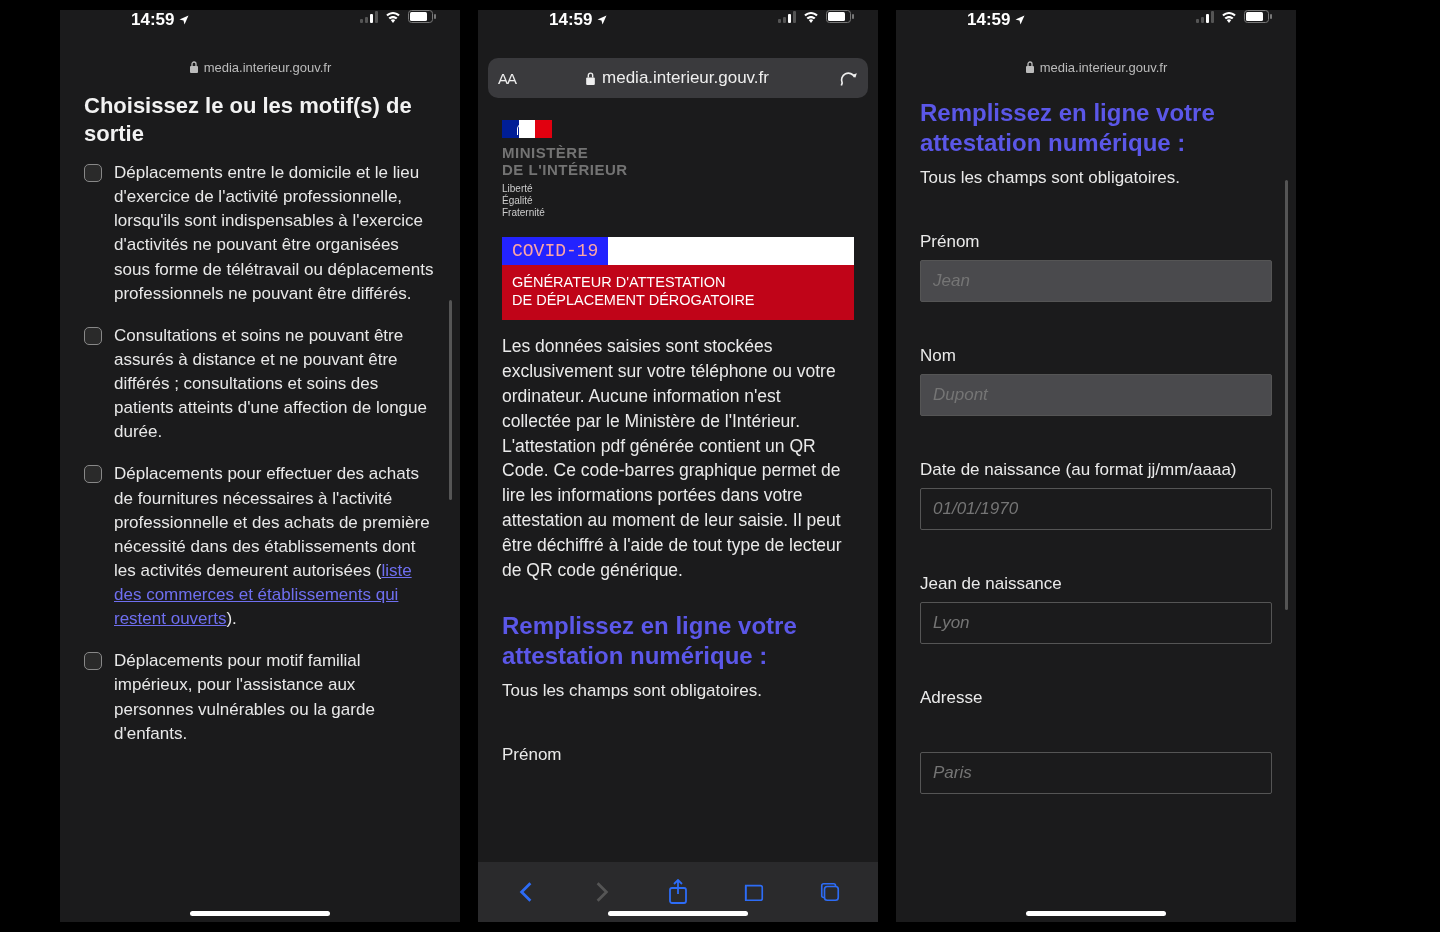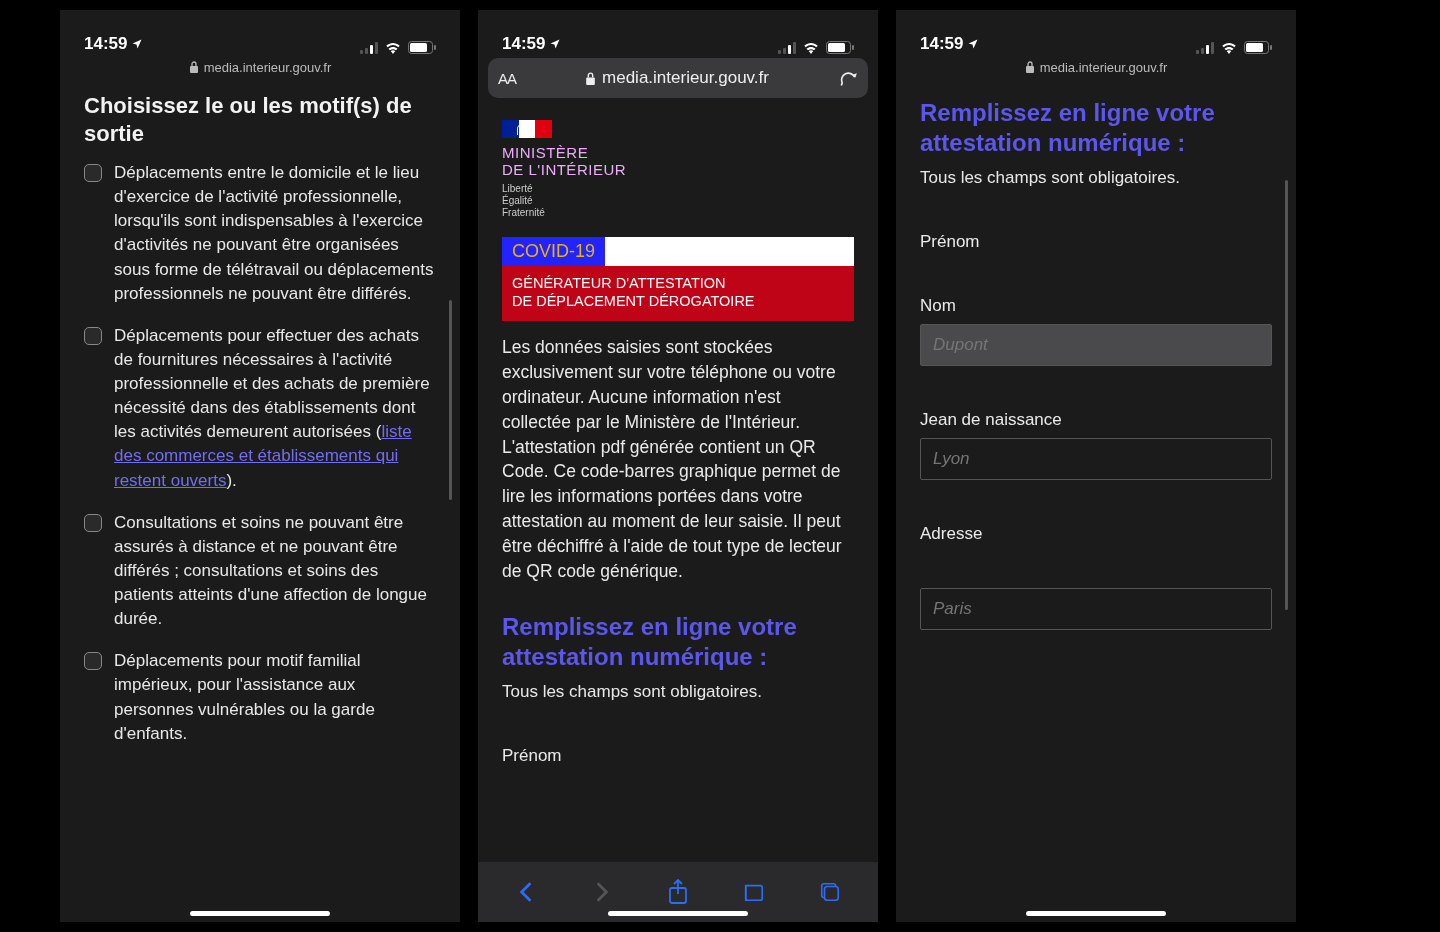--- a/index.html
+++ b/index.html
@@ -18,26 +18,27 @@
     height: 912px;
     background: #1b1b1c;
     position: relative;
     display: flex;
     flex-direction: column;
     overflow: hidden;
   }
   .status-bar {
     height: 44px;
     display: flex;
-    align-items: flex-end;
+    align-items: flex-start;
     justify-content: space-between;
     padding: 0 24px 0 24px;
     color: #fff;
     font-size: 17px;
     font-weight: 600;
+    margin-left: 47px;
   }
   .status-left { display:flex; align-items:center; gap:4px;}
   .status-right { display:flex; align-items:center; gap:6px;}
   .status-icons svg { display:block; }
   .url-bar-small {
     height: 26px;
     display: flex;
     align-items: center;
     justify-content: center;
     color: #bbb;
@@ -116,28 +117,28 @@
     background: linear-gradient(to right, #001e96 33%, #fff 33% 66%, #e1000f 66%);
     margin-bottom:6px;
     position:relative;
   }
   .flag::after{
     content:""; position:absolute; left:30%; top:20%;
     width:9px; height:10px;
     border:1px solid #fff; border-bottom:none;
     border-radius:5px 5px 0 0;
   }
-  .min-title { color:#f0abfc; font-weight:400; font-size:15px; line-height:1.15; letter-spacing:0.5px;}
+  .min-title { color:#737373; font-weight:700; font-size:15px; line-height:1.15; letter-spacing:0.5px;}
   .min-sub { font-size:10px; color:#ccc; line-height:1.2; margin-top:4px;}
   .covid-banner { margin-top:18px; }
   .covid-top {
     display:flex;
   }
   .covid-badge {
-    background:#2323ff; color:#eab308; font-size:18px; padding:4px 10px;
+    background:#2323ff; color:#fca5a5; font-size:18px; padding:4px 10px;font-family:Liberation Mono, monospace;
   }
   .covid-white { flex:1; background:#fff; }
   .covid-red {
     background:#c00418; color:#fff; font-size:14.5px;
     padding:8px 10px 10px 10px; line-height:1.3; font-weight:500;
   }
   .intro-text {
     margin-top:14px;
     font-size:17.5px;
     line-height:1.42;
@@ -216,25 +217,25 @@
   </div>
   <div class="content scrollpad">
     <h2 class="section-title">Choisissez le ou les motif(s) de sortie</h2>
     <ul class="motif-list">
       <li class="motif-item">
         <span class="checkbox"></span>
         <span>Déplacements entre le domicile et le lieu d'exercice de l'activité professionnelle, lorsqu'ils sont indispensables à l'exercice d'activités ne pouvant être organisées sous forme de télétravail ou déplacements professionnels ne pouvant être différés.</span>
       </li>
       <li class="motif-item">
         <span class="checkbox"></span>
-        <span><span>Déplacements pour effectuer des achats de fournitures nécessaires à l'activité professionnelle et des achats de première nécessité dans des établissements dont les activités demeurent autorisées (</span><a class="link">liste des commerces et établissements qui restent ouverts</a><span>).</span></span>
+        <span>Consultations et soins ne pouvant être assurés à distance et ne pouvant être différés ; consultations et soins des patients atteints d'une affection de longue durée.</span>
       </li>
       <li class="motif-item">
         <span class="checkbox"></span>
-        <span>Consultations et soins ne pouvant être assurés à distance et ne pouvant être différés ; consultations et soins des patients atteints d'une affection de longue durée.</span>
+        <span><span>Déplacements pour effectuer des achats de fournitures nécessaires à l'activité professionnelle et des achats de première nécessité dans des établissements dont les activités demeurent autorisées (</span><a class="link">liste des commerces et établissements qui restent ouverts</a><span>).</span></span>
       </li>
       <li class="motif-item">
         <span class="checkbox"></span>
         <span>Déplacements pour motif familial impérieux, pour l'assistance aux personnes vulnérables ou la garde d'enfants.</span>
       </li>
     </ul>
     <div class="scroll-indicator"></div>
   </div>
   <div class="home-indicator"></div>
 </div>
@@ -363,26 +364,31 @@
         <path d="M3 5V3a2 2 0 014 0v2" fill="none" stroke="#bbb" stroke-width="1.3"></path>
       </svg>
     <span>media.interieur.gouv.fr</span>
   </div>
   <div class="content scrollpad">
     <h2 class="form-heading" style="margin-top:6px;">Remplissez en ligne votre attestation numérique :</h2>
     <p class="form-sub">Tous les champs sont obligatoires.</p>
 
     <div class="field">
       <label class="field-label">Prénom</label>
+      <input class="field-input filled" placeholder="Jean" style="">
     </div>
     <div class="field">
       <label class="field-label">Nom</label>
       <input class="field-input filled" placeholder="Dupont" style="">
     </div>
     <div class="field">
+      <label class="field-label">Date de naissance (au format jj/mm/aaaa)</label>
+      <input class="field-input" placeholder="01/01/1970" style="">
+    </div>
+    <div class="field">
       <label class="field-label">Jean de naissance</label>
       <input class="field-input" placeholder="Lyon" style="">
     </div>
     <div class="field">
       <label class="field-label">Adresse</label>
     </div>
     <div class="field">
       <input class="field-input" placeholder="Paris" style="">
     </div>
     <div class="scroll-indicator s3"></div>

